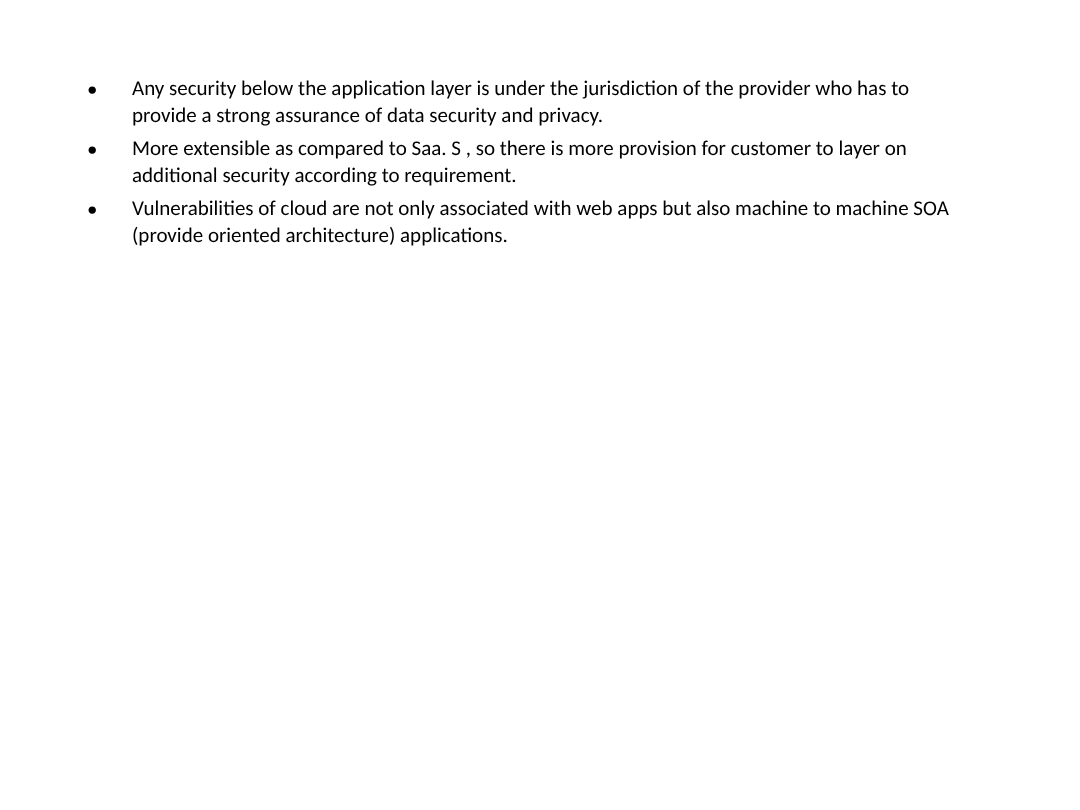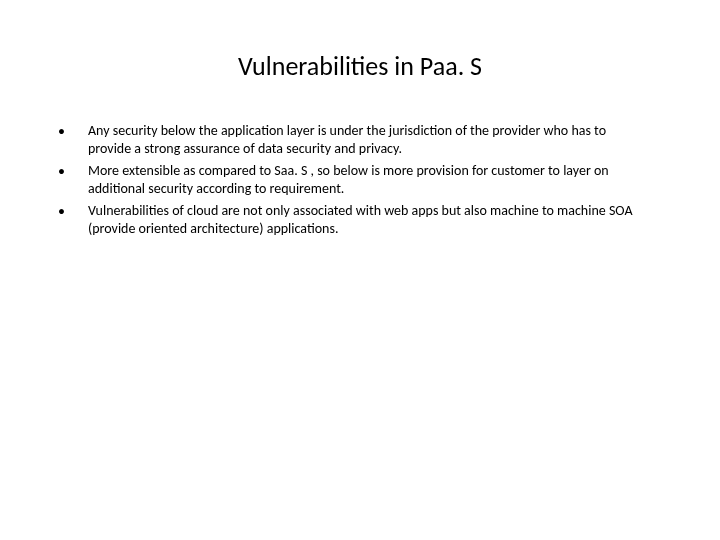--- a/index.html
+++ b/index.html
@@ -46,28 +46,27 @@
     .bullet-text {
       flex: 1;
       font-size: 14px;
       line-height: 18px;
     }
   </style>
 </head>
 <body>
 
 <div class="slide">
-  <h1 class="title">Vulnerabilities in Paa. S</h1>
   <div class="bullets">
     <div class="bullet-row">
       <div class="bullet-marker">•</div>
       <div class="bullet-text">Any security below the application layer is under the jurisdiction of the provider who has to provide a strong assurance of data security and privacy.</div>
     </div>
     <div class="bullet-row">
       <div class="bullet-marker">•</div>
-      <div class="bullet-text">More extensible as compared to Saa. S , so below is more provision for customer to layer on additional security according to requirement.</div>
+      <div class="bullet-text">More extensible as compared to Saa. S , so there is more provision for customer to layer on additional security according to requirement.</div>
     </div>
     <div class="bullet-row">
       <div class="bullet-marker">•</div>
       <div class="bullet-text">Vulnerabilities of cloud are not only associated with web apps but also machine to machine SOA (provide oriented architecture) applications.</div>
     </div>
   </div>
 </div>
 
 </body></html>

